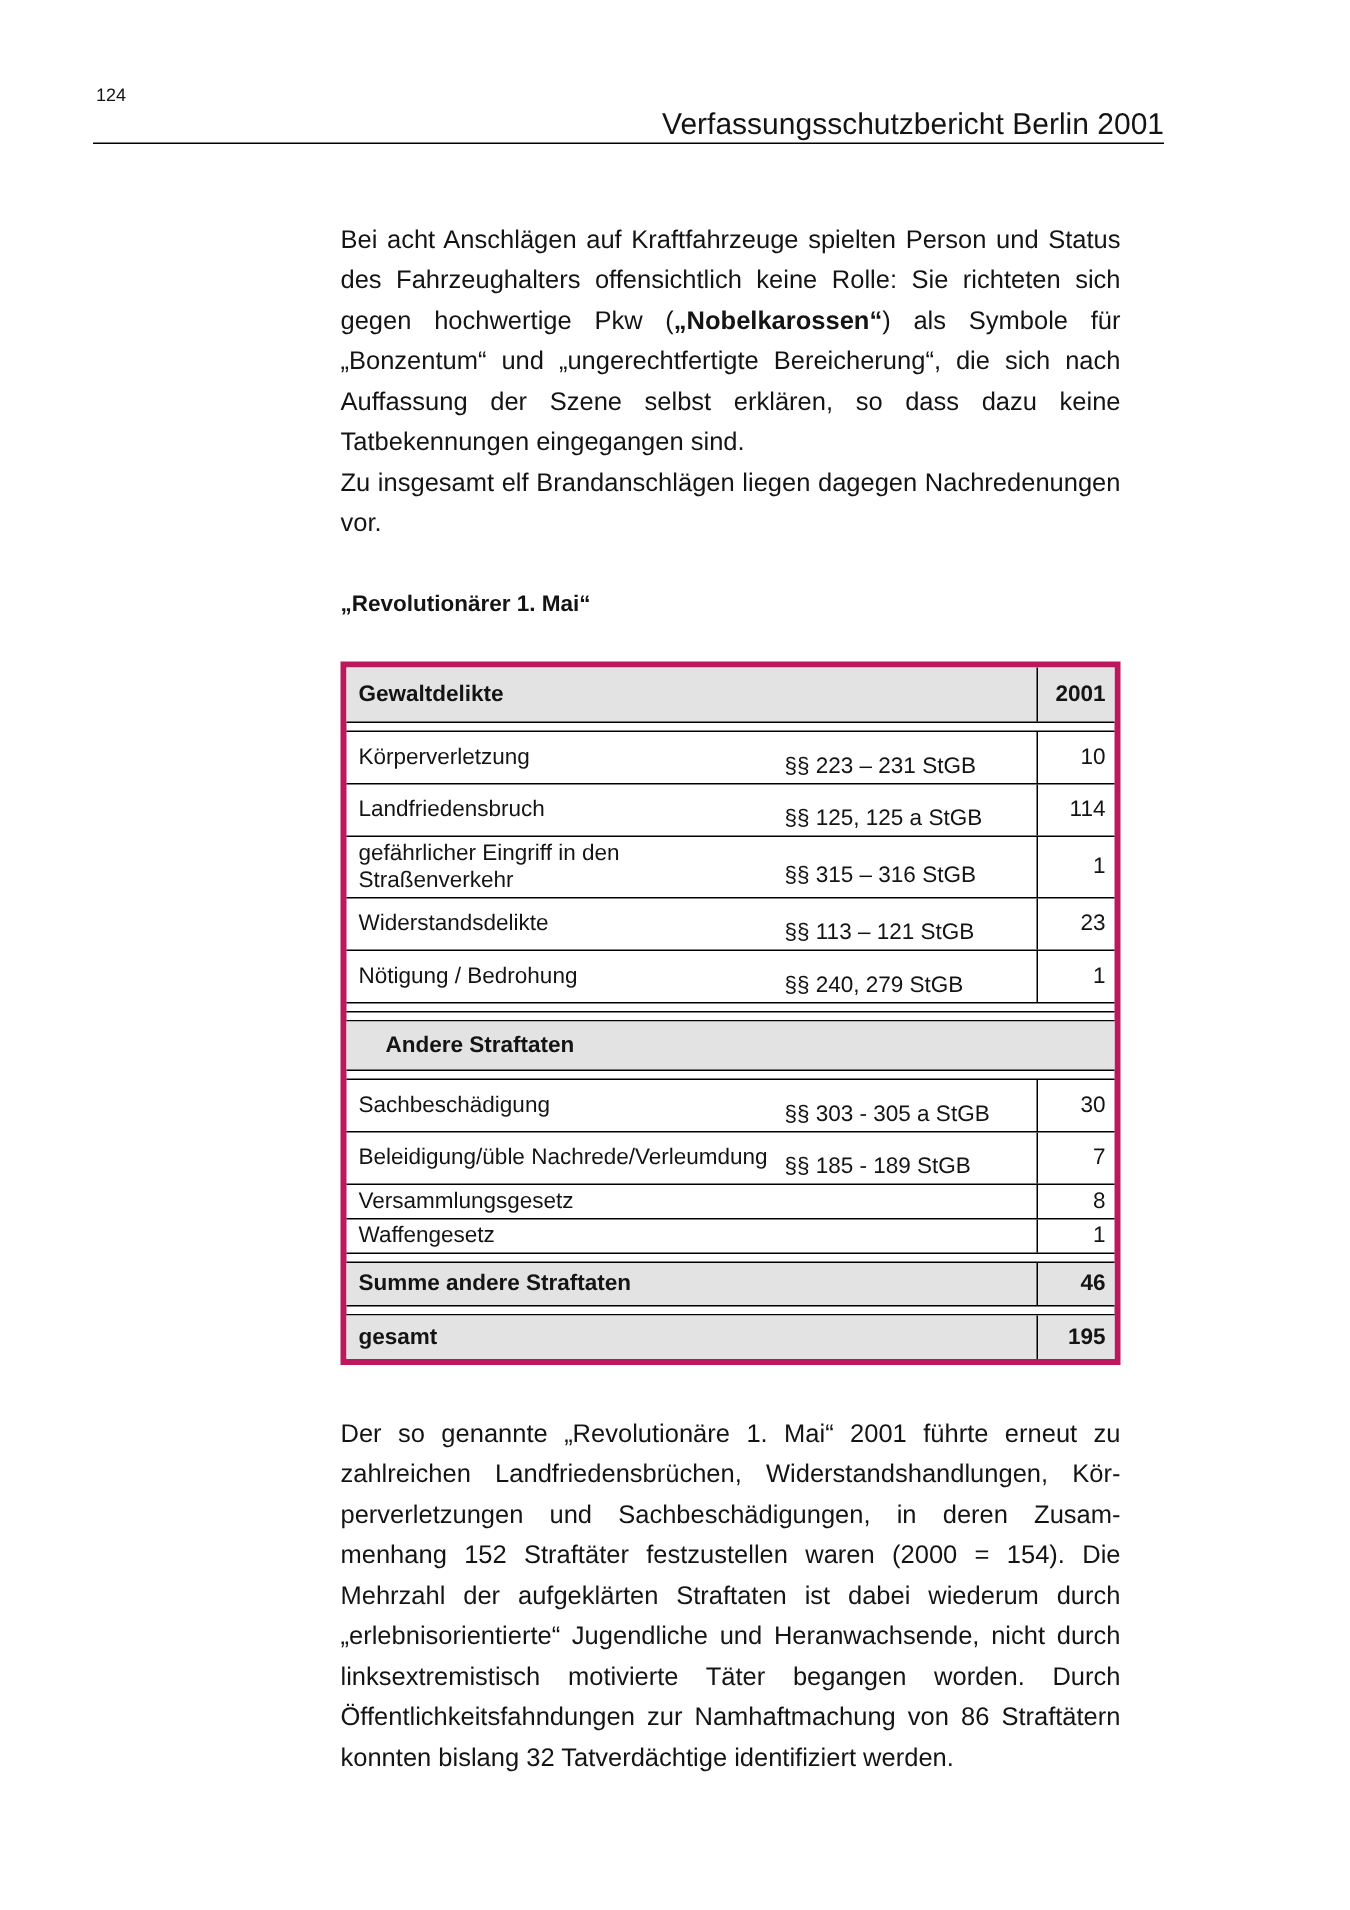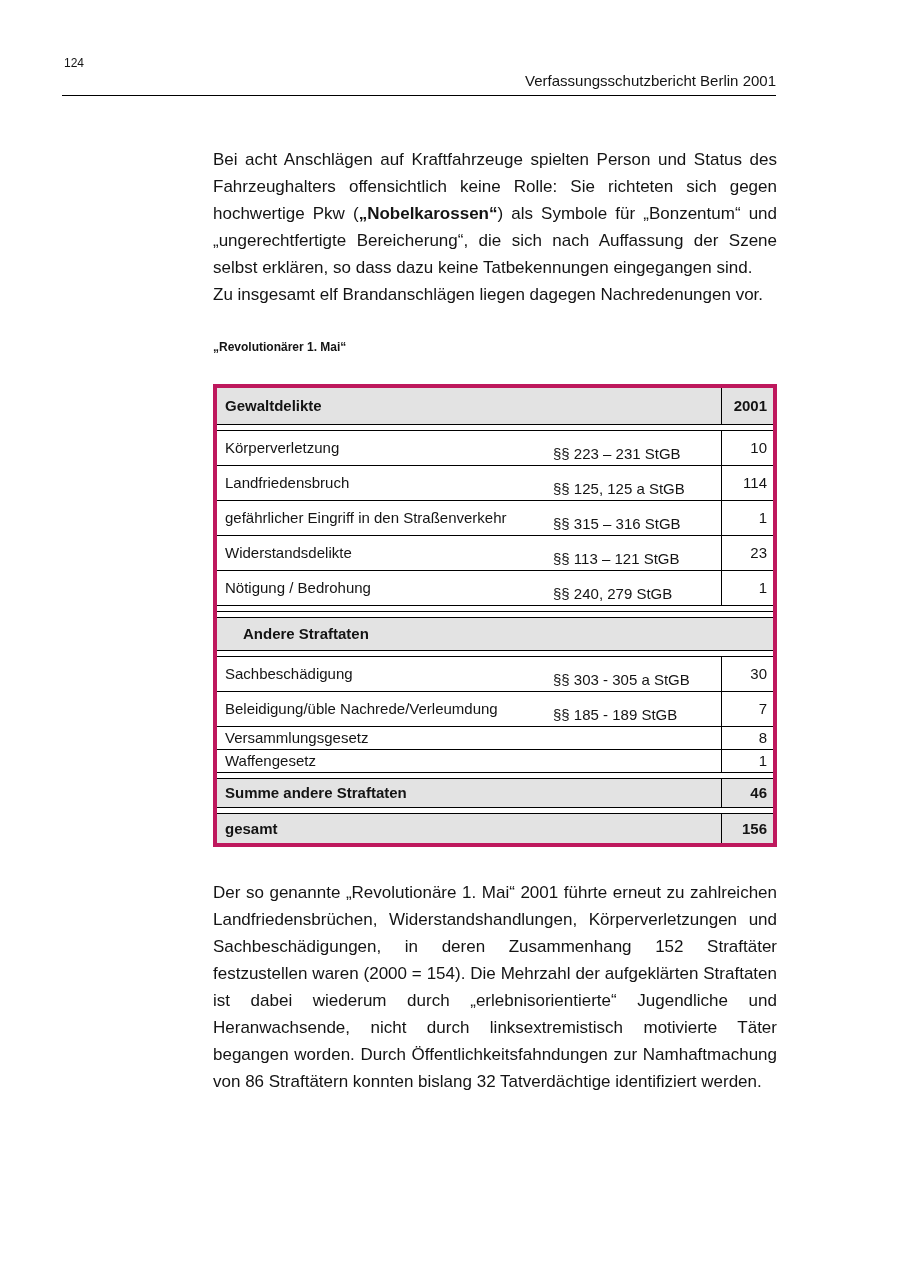--- a/index.html
+++ b/index.html
@@ -4,26 +4,26 @@
 <style>
   * { box-sizing: border-box; }
   html, body { margin: 0; padding: 0; }
   body {
     width: 900px; height: 1273px;
     background: #ffffff; color: #141414;
     font-family: "Liberation Sans", sans-serif;
     position: relative; overflow: hidden;
   }
   .page-number { position: absolute; left: 64px; top: 56px; font-size: 12px; }
-  .running-title { position: absolute; left: 62px; top: 72px; width: 714px; text-align: right; font-size: 15px; }
+  .running-title { position: absolute; left: 62px; top: 72px; width: 714px; text-align: right; font-size: 20px; }
   .header-rule { position: absolute; left: 62px; top: 95px; width: 714px; border-top: 1.5px solid #000; height: 0; }
-  .content { position: absolute; left: 213px; top: 146px; width: 564px; }
+  .content { position: absolute; left: 227px; top: 146px; width: 520px; }
   .body-text { font-size: 17px; line-height: 27px; text-align: justify; margin: 0; hyphens: manual; }
   .b { font-weight: bold; }
-  .section-heading { font-size: 12px; font-weight: bold; margin: 32px 0 0 0; }
+  .section-heading { font-size: 15px; font-weight: bold; margin: 32px 0 0 0; }
   .crime-table { margin-top: 30px; border: 4px solid #be185d; font-size: 15px; line-height: 18px; }
   .trow { display: flex; align-items: stretch; border-bottom: 1px solid #000; }
   .trow:last-child { border-bottom: none; }
   .tgap { height: 6px; border-bottom: 1px solid #000; }
   .shade { background: var(--shade, #e3e3e3); font-weight: bold; }
   .cname { flex: 1; padding: 2px 4px 2px 8px; display: flex; align-items: center; }
   .claw  { width: 172px; padding: 2px 4px; display: flex; align-items: center; margin-top: 12px; }
   .cval  { width: 52px; border-left: 1px solid #000; padding: 2px 6px 2px 2px;
            display: flex; align-items: center; justify-content: flex-end; }
   .hrow   { min-height: 37px; }
@@ -118,20 +118,20 @@
 
     <div class="trow sumrow shade">
       <div class="cname">Summe andere Straftaten</div>
       <div class="cval">46</div>
     </div>
 
     <div class="tgap"></div>
 
     <div class="trow sumrow shade">
       <div class="cname">gesamt</div>
-      <div class="cval">156</div>
+      <div class="cval">195</div>
     </div>
 
   </div>
 
   <p class="body-text p3">Der so genannte „Revolutionäre 1. Mai“ 2001 führte erneut zu zahlreichen Landfriedensbrüchen, Widerstandshandlungen, Kör­perverletzungen und Sachbeschädigungen, in deren Zusam­menhang 152 Straftäter festzustellen waren (2000 = 154). Die Mehrzahl der aufgeklärten Straftaten ist dabei wiederum durch „erlebnisorientierte“ Jugendliche und Heranwachsende, nicht durch linksextremistisch motivierte Täter begangen worden. Durch Öffentlichkeitsfahndungen zur Namhaftmachung von 86 Straftätern konnten bislang 32 Tatverdächtige identifiziert werden.</p>
 
 </div>
 
 </body></html>

